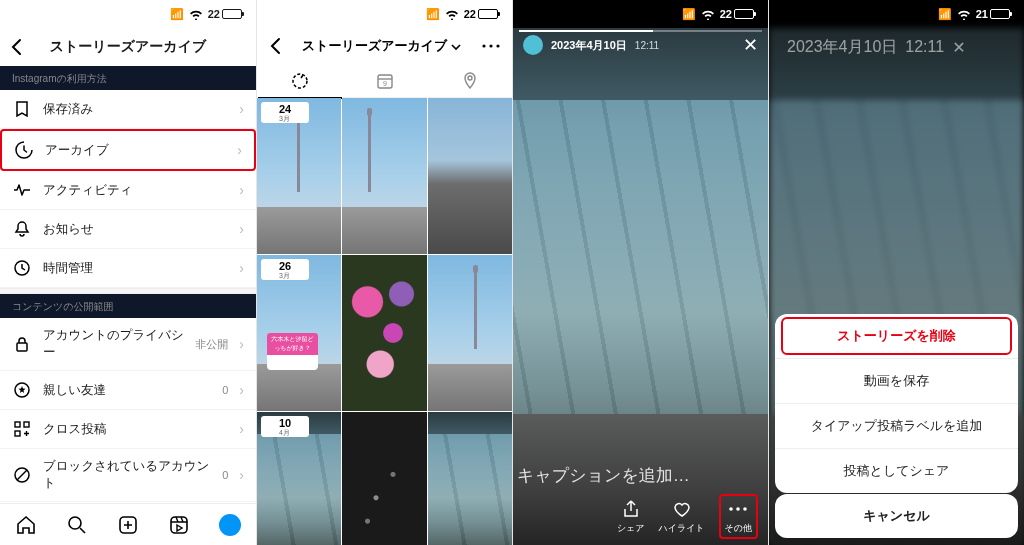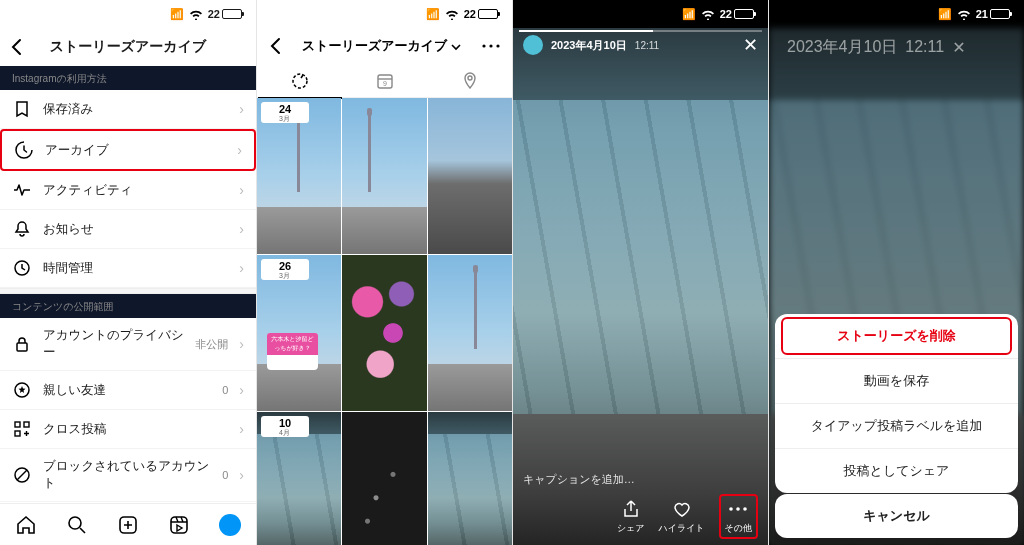--- a/index.html
+++ b/index.html
@@ -56,21 +56,21 @@
   .glass-wall::before { content: ""; position: absolute; inset: 0; background: repeating-linear-gradient(80deg, rgba(255,255,255,.06) 0 38px, rgba(0,0,0,.08) 38px 42px); }
   .glass-wall::after { content: ""; position: absolute; top: 0; left: 0; right: 0; height: 14%; background: linear-gradient(#2b3a40 0%, #3f5a64 100%); }
   .sidewalk { position: absolute; left: 0; right: 0; bottom: 0; height: 24%; background: linear-gradient(#5a5c5b 0%, #3d3e3d 60%, #232423 100%); }
   .s3 .topbar { position: absolute; top: 30px; left: 0; right: 0; height: 30px; display: flex; align-items: center; padding: 0 10px; gap: 8px; z-index: 3; }
   .s3 .prog { position: absolute; top: 30px; left: 6px; right: 6px; height: 2px; background: rgba(255,255,255,.35); z-index: 3; }
   .s3 .prog::before { content: ""; display: block; width: 55%; height: 100%; background: #fff; }
   .s3 .tiny-avatar { width: 20px; height: 20px; border-radius: 50%; background: #4fc0d6; }
   .s3 .date-text { font-size: 11px; font-weight: 600; }
   .s3 .time-text { font-size: 10px; opacity: .8; }
   .s3 .close { margin-left: auto; font-size: 18px; }
-  .s3 .caption-row { position: absolute; bottom: 58px; left: 10px; font-size: 11px; opacity: .85; }
+  .s3 .caption-row { position: absolute; bottom: 58px; left: 4px; font-size: 17px; opacity: .85; }
   .s3 .bottom-actions { position: absolute; bottom: 6px; left: 0; right: 0; height: 46px; display: flex; align-items: center; justify-content: flex-end; gap: 14px; padding: 0 10px; }
   .s3 .action { display: flex; flex-direction: column; align-items: center; gap: 2px; font-size: 9px; }
   .s3 .action .aico { width: 22px; height: 22px; display: flex; align-items: center; justify-content: center; }
   .hl-box { border: 2px solid #e60012; border-radius: 4px; padding: 2px 4px; }
 
   
   .s4 { background: #000; color: #fff; }
   .s4 .glass-wall { filter: blur(3px) brightness(.7); }
   .s4 .sidewalk { filter: blur(3px) brightness(.7); }
   .s4 .topbar { position: absolute; top: 34px; left: 0; right: 0; height: 26px; display: flex; align-items: center; padding: 0 10px; gap: 8px; z-index: 3; opacity: .55; }

